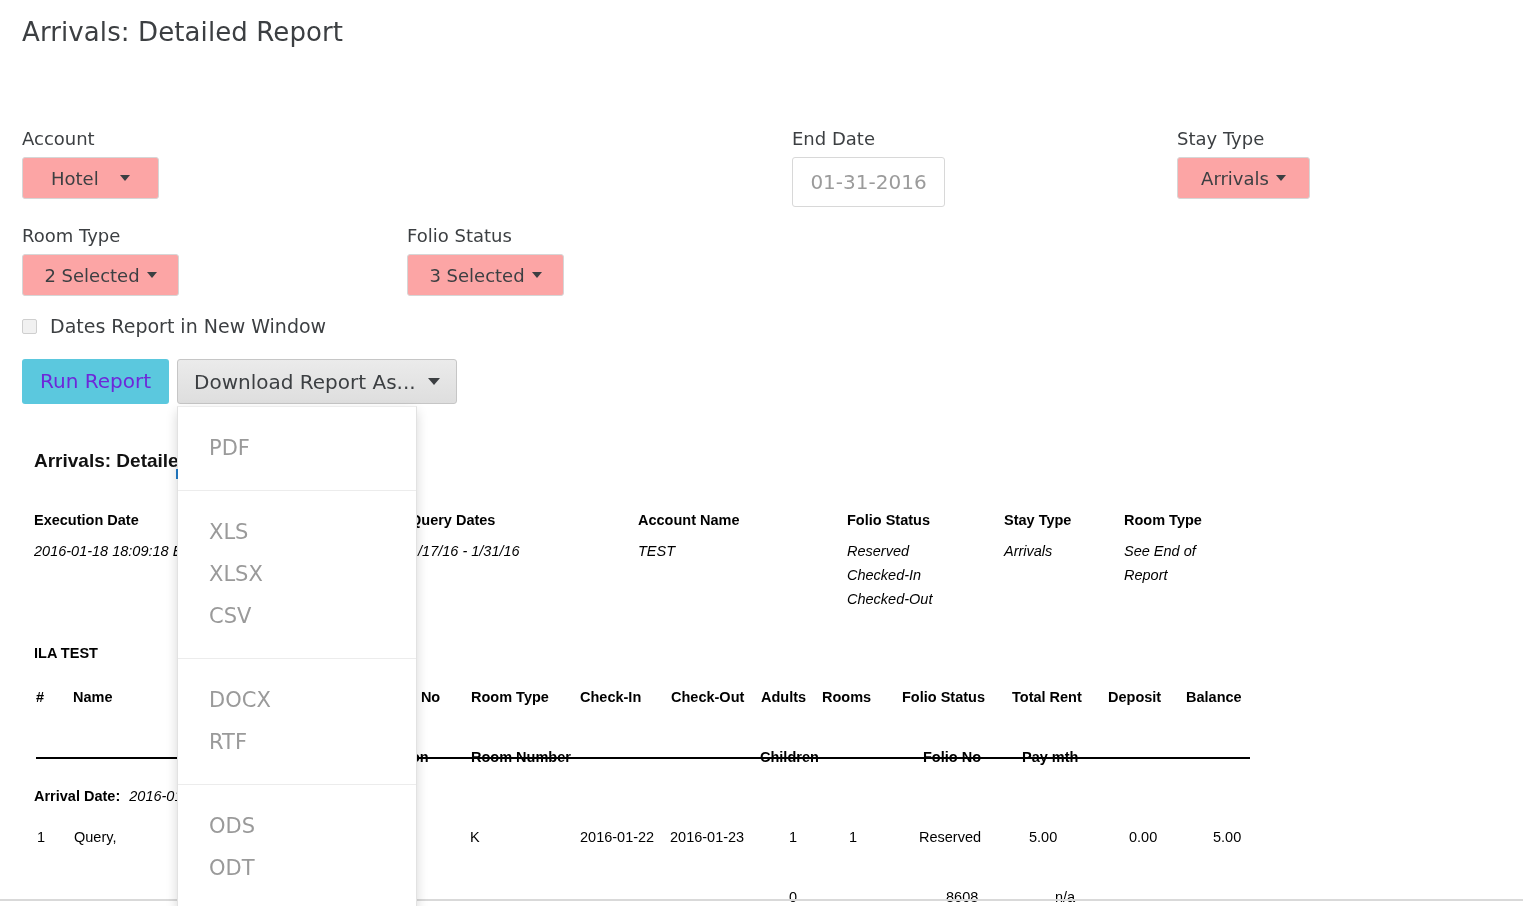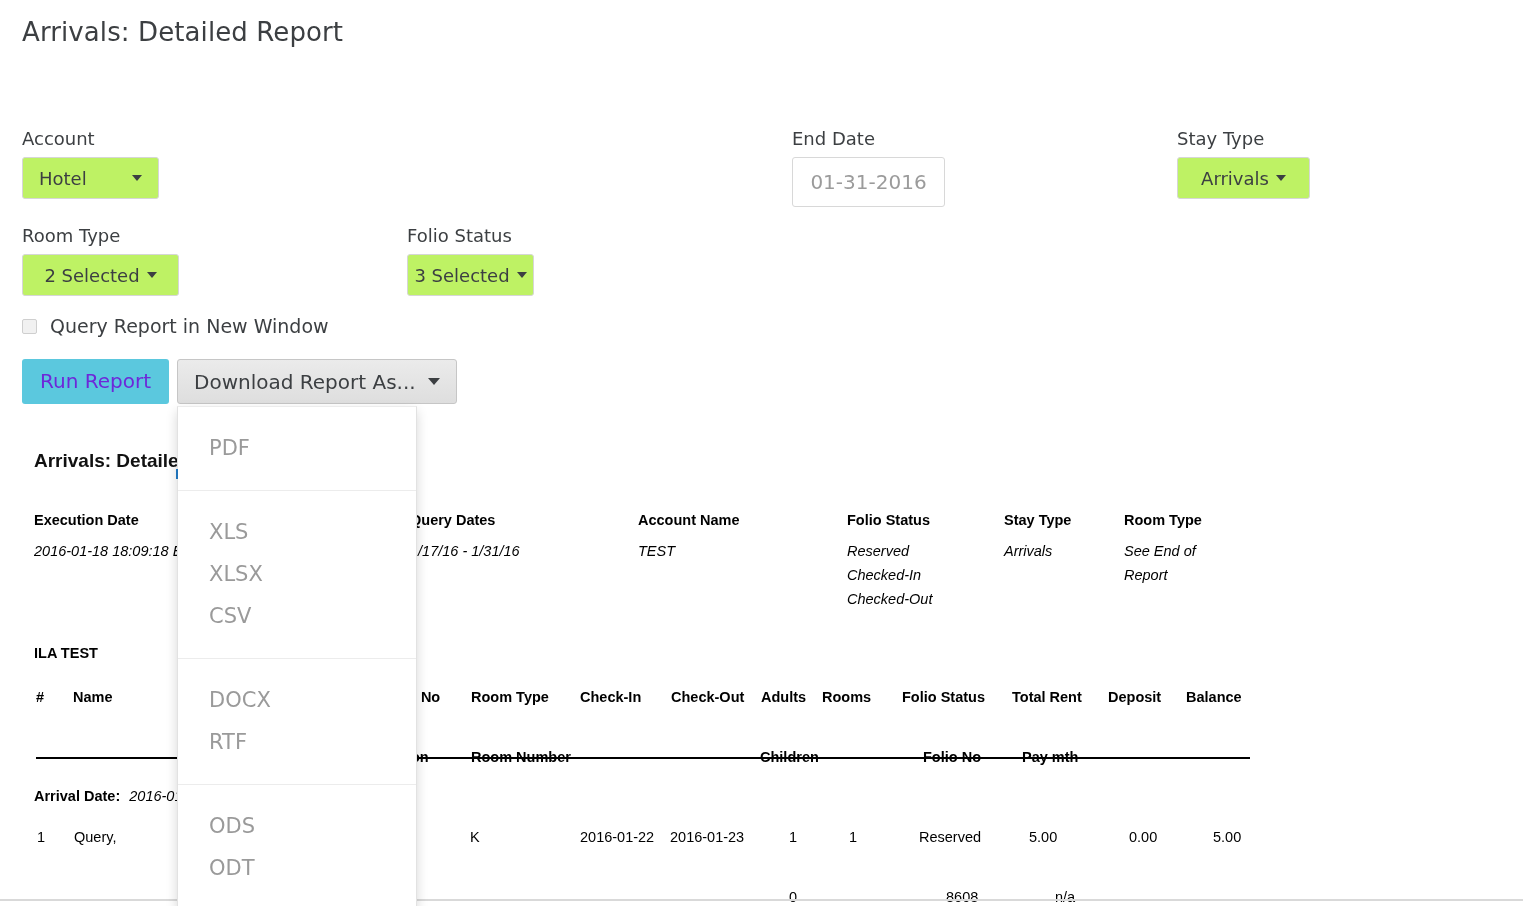--- a/index.html
+++ b/index.html
@@ -53,24 +53,24 @@
     font-weight: 400;
     line-height: 22px;
     margin-bottom: 7px;
     white-space: nowrap;
   }
   .select-box {
     display: inline-flex;
     align-items: center;
     justify-content: center;
     height: 42px;
-    padding: 0 16px;
+    padding: 0 28px;
     border: 1px solid #d6d6d6;
     border-radius: 3px;
-    background: #bef264;
+    background: #fca5a5;
     font-size: 18px;
     color: #3c3f42;
     white-space: nowrap;
     cursor: pointer;
     font-family: inherit;
   }
   .select-box .caret {
     display: inline-block;
     margin-left: 7px;
     width: 0;
@@ -99,21 +99,21 @@
   #f-start     { left: 407px;  top: 0; }
   #f-end       { left: 792px;  top: 0; }
   #f-stay      { left: 1177px; top: 0; }
   #f-room      { left: 22px;   top: 97px; }
   #f-folio     { left: 407px;  top: 97px; }
 
   #account-select { width: 137px; justify-content: flex-start; }
   #account-select .label { flex: 1; }
   #stay-select { width: 133px; }
   #room-select { width: 157px; }
-  #folio-select { width: 127px; }
+  #folio-select { width: 157px; }
 
   
   .checkbox-row {
     position: absolute;
     left: 22px;
     top: 314px;
     display: flex;
     align-items: center;
   }
   .cb {
@@ -368,21 +368,21 @@
         <span>3 Selected</span>
         <span class="caret"></span>
       </div>
     </div>
 
   </div>
 </div>
 
 <div class="checkbox-row">
   <div class="cb"></div>
-  <div class="cb-label">Query Report in New Window</div>
+  <div class="cb-label">Dates Report in New Window</div>
 </div>
 
 <div class="actions">
   <button class="btn-run">Run Report</button>
 
   <div class="dl-wrap">
     <button class="btn-download">
       <span>Download Report As...</span>
       <span class="caret"></span>
     </button>

